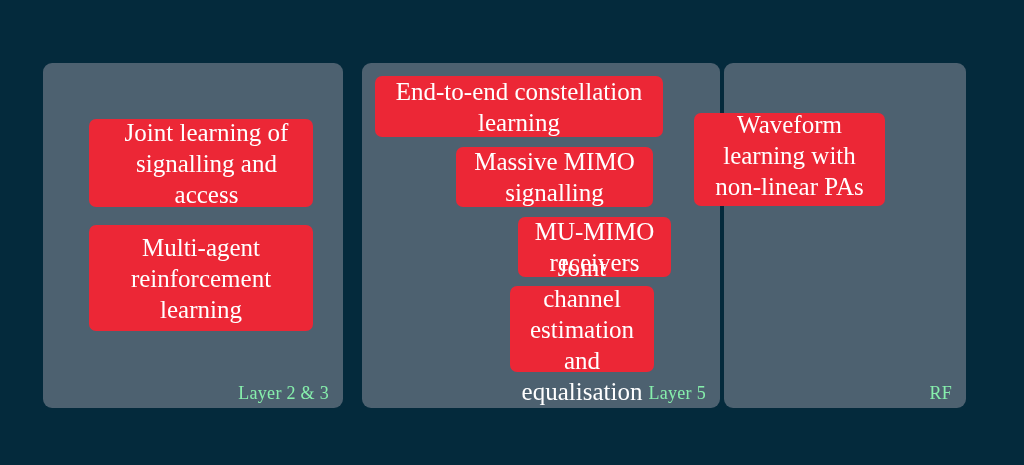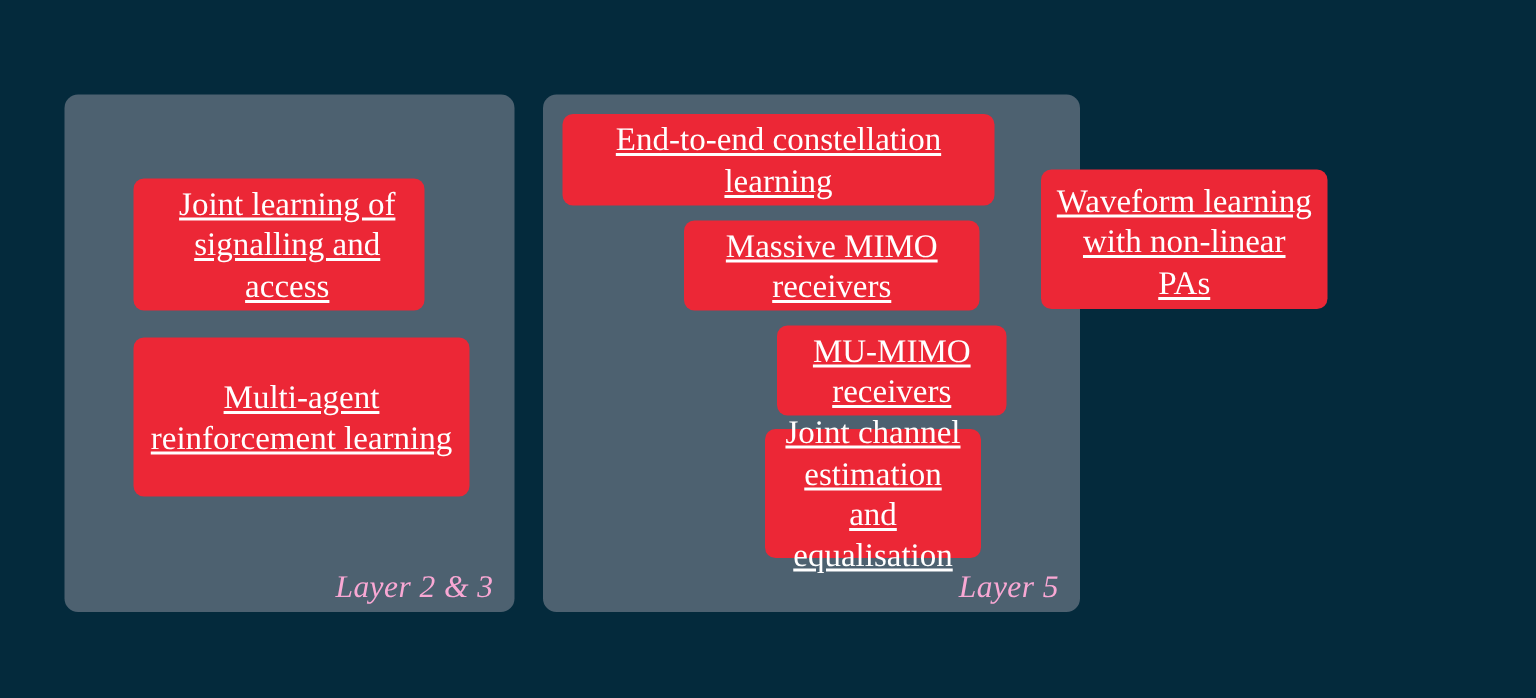--- a/index.html
+++ b/index.html
@@ -29,48 +29,46 @@
     box-sizing: border-box;
   }
   .panel.p-layer23 { left: 43px;  top: 63px; width: 300px; height: 345px; }
   .panel.p-layer1  { left: 362px; top: 63px; width: 358px; height: 345px; }
   .panel.p-rf      { left: 724px; top: 63px; width: 242px; height: 345px; }
 
   .panel-label {
     position: absolute;
     right: 14px;
     bottom: 6px;
-    color: #f9a8d4;
-    font-size: 21px;
+    color: #86efac;
+    font-size: 18px;
     line-height: 1;
     white-space: nowrap;
     letter-spacing: 0.3px;
-    font-style: italic;
   }
 
   
   .topic {
     position: absolute;
     background: #ec2736;
     border-radius: 7px;
     color: #ffffff;
     display: flex;
     align-items: center;
     justify-content: center;
     text-align: center;
-    font-size: 22px;
+    font-size: 25px;
     line-height: 1.24;
     padding: 4px 10px;
     box-sizing: border-box;
     z-index: 5;
-    text-decoration: underline;
   }
 
   
-  .t-joint-signalling  { left: 89px;  top: 119px; width: 194px; height: 88px; padding-left: 21px; }
+  .t-joint-signalling  { left: 89px;  top: 119px; width: 224px; height: 88px; padding-left: 21px; }
   .t-multi-agent       { left: 89px;  top: 225px; width: 224px; height: 106px; }
 
   
   .t-e2e-constellation { left: 375px; top: 76px;  width: 288px; height: 61px; }
   .t-massive-mimo      { left: 456px; top: 147px; width: 197px; height: 60px; }
   .t-mu-mimo           { left: 518px; top: 217px; width: 153px; height: 60px; }
   .t-polar-ldpc        { left: 375px; top: 280px; width: 124px; height: 86px; }
   .t-joint-channel     { left: 510px; top: 286px; width: 144px; height: 86px; justify-content: center; }
 
   
@@ -84,35 +82,38 @@
 <div id="diagram">
 
   <div class="panel p-layer23">
     <div class="panel-label">Layer 2 &amp; 3</div>
   </div>
 
   <div class="panel p-layer1">
     <div class="panel-label">Layer 5</div>
   </div>
 
+  <div class="panel p-rf">
+    <div class="panel-label">RF</div>
+  </div>
 
   <div class="topic t-joint-signalling">
     <span class="topic-text">Joint learning of signalling and access</span>
   </div>
 
   <div class="topic t-multi-agent">
     <span class="topic-text">Multi-agent reinforcement learning</span>
   </div>
 
   <div class="topic t-e2e-constellation">
     <span class="topic-text">End-to-end constellation learning</span>
   </div>
 
   <div class="topic t-massive-mimo">
-    <span class="topic-text">Massive MIMO receivers</span>
+    <span class="topic-text">Massive MIMO signalling</span>
   </div>
 
   <div class="topic t-mu-mimo">
     <span class="topic-text">MU-MIMO receivers</span>
   </div>
 
 
   <div class="topic t-joint-channel">
     <span class="topic-text">Joint channel estimation and equalisation</span>
   </div>

